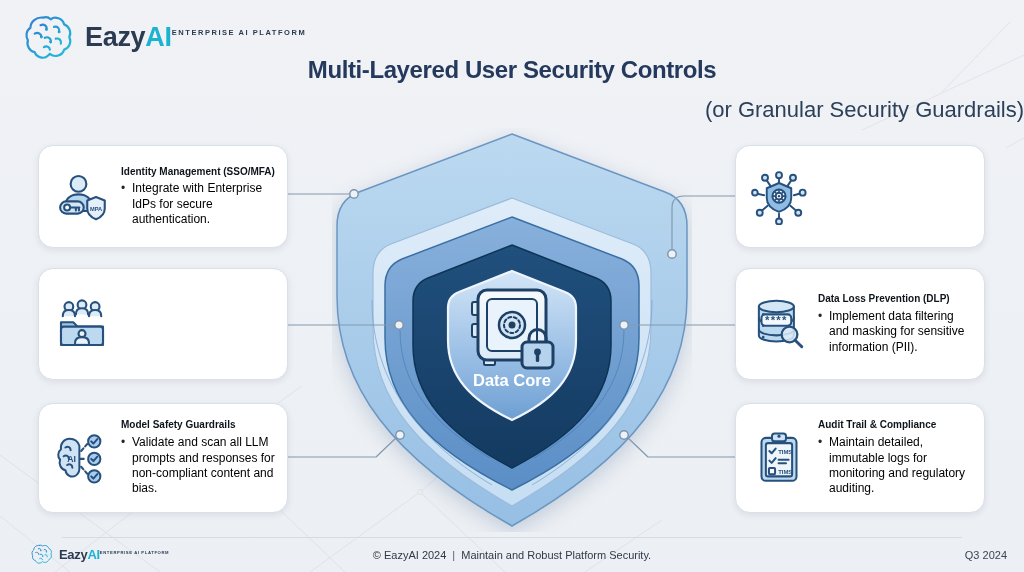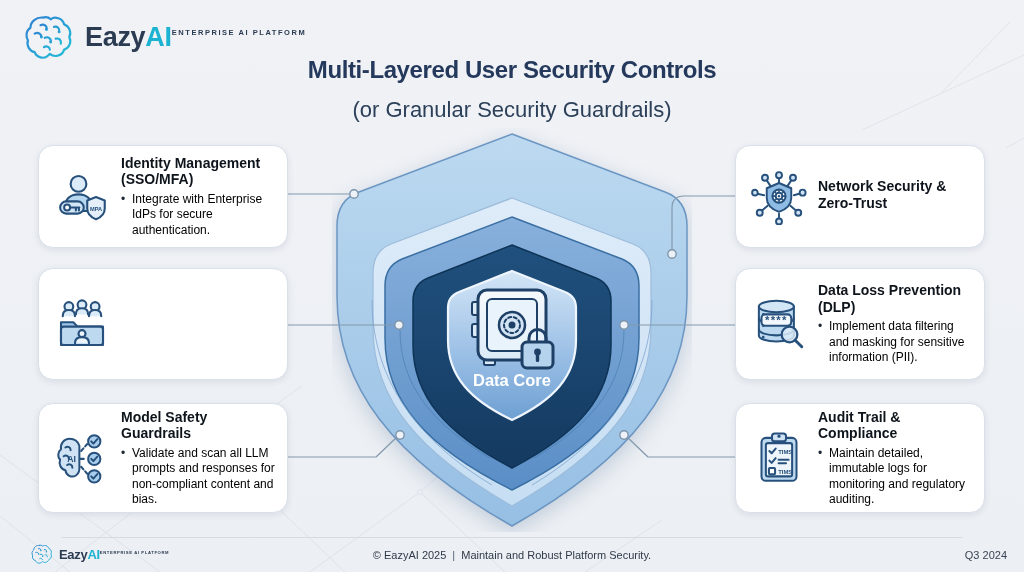--- a/index.html
+++ b/index.html
@@ -12,34 +12,34 @@
   .layer{position:absolute;left:0;top:0;}
 
   
   .logo{position:absolute;top:10px;left:22px;display:flex;align-items:center;gap:9px;z-index:6}
   .logo-text-block{display:flex;flex-direction:row}
   .logo-name{font-size:27px;font-weight:700;color:#2b3b52;line-height:1;letter-spacing:-.3px}
   .logo-accent{color:#1cb3d2}
   .logo-tagline{font-size:7.5px;font-weight:700;letter-spacing:1.55px;color:#2b3b52;margin-top:4px}
   .main-title{position:absolute;top:56px;left:0;right:0;text-align:center;
     font-size:24px;font-weight:700;color:#24395c;letter-spacing:-.4px;z-index:6}
-  .subtitle{position:absolute;top:97px;left:0;right:0;text-align:center;
+  .subtitle{position:absolute;top:97px;left:0;right:0;text-align:right;
     font-size:22px;font-weight:500;color:#2c4059;z-index:6}
 
   
   .card{
     position:absolute;width:250px;background:#ffffff;border:1px solid #d9e0e9;
     border-radius:15px;box-shadow:0 2px 6px rgba(45,70,105,.10);
     display:flex;align-items:center;gap:8px;padding:10px 12px;box-sizing:border-box;z-index:5;
   }
   .card-l{left:38px}.card-r{left:735px}
   .row1{top:145px;height:103px}.row2{top:268px;height:112px}.row3{top:403px;height:110px}
   .card-icon{width:62px;flex:0 0 62px;display:flex;align-items:center;justify-content:center}
   .card-body{flex:1;min-width:0}
-  .card-title{font-size:14px;font-weight:700;color:#0e141b;line-height:1.18;margin:0 0 4px 0;max-width:160px}
+  .card-title{font-size:10px;font-weight:700;color:#0e141b;line-height:1.18;margin:0 0 4px 0;max-width:160px}
   .card-bullet{position:relative;font-size:12px;color:#000000;line-height:1.28;padding-left:11px;max-width:164px}
   .card-bullet::before{content:"•";position:absolute;left:0;top:0;color:#1e2733}
 
   
   .shield-layer{left:332px;top:128px;z-index:2}
   .connector-layer{z-index:3}
   .mesh-layer{z-index:1}
 
   
   .footer-divider{position:absolute;left:62px;right:62px;top:537px;height:1px;background:#d6dbe2;z-index:6}
@@ -259,21 +259,20 @@
         <circle cx="4.5" cy="27" r="3.2" fill="#cfe3f5"></circle>
           <circle cx="16" cy="10" r="3.4" fill="#cfe3f5"></circle>
         <path d="M32 16 L46 22 V33 C46 41 40 46 32 49 C24 46 18 41 18 33 V22 Z" fill="#8fbce4"></path>
         <circle cx="32" cy="31" r="7.5" fill="#ffffff"></circle>
         <circle cx="32" cy="31" r="3.8" fill="none"></circle>
         <path d="M32 23.5 V27 M32 35 V38.5 M24.5 31 H28 M36 31 H39.5 M27 26 l2 2 M35 34 l2 2 M37 26 l-2 2 M29 34 l-2 2" stroke-width="1.8"></path>
         <circle cx="32" cy="31" r="1.4" fill="#27517c" stroke="none"></circle>
       </svg>
     </div>
     <div class="card-body">
-      <p class="card-title">Network Security &amp; Zero-Trust</p>
     </div>
   </div>
 
   <div class="card card-r row2">
     <div class="card-icon">
       <svg width="56" height="56" viewBox="0 0 64 64" fill="none" stroke="#27517c" stroke-width="2.3" stroke-linecap="round" stroke-linejoin="round">
         <path d="M9 12 V45 C9 49 18 52 29 52 C40 52 49 49 49 45 V12" fill="#bcd9f0"></path>
         <ellipse cx="29" cy="12" rx="20" ry="6.5" fill="#d3e6f6"></ellipse>
         <path d="M9 25 C9 29 18 32 29 32 C40 32 49 29 49 25"></path>
         <path d="M9 38 C9 42 18 45 29 45 C40 45 49 42 49 38"></path>
@@ -317,17 +316,17 @@
   <div class="footer-logo">
     <svg width="24" height="24">
         <use href="#brain"></use>
       </svg>
     <div class="logo-text-block">
       <div class="logo-name"><span>Eazy</span><span class="logo-accent">AI</span></div>
       <div class="logo-tagline">ENTERPRISE AI PLATFORM</div>
     </div>
   </div>
   <div class="footer-center">
-    <span>© EazyAI 2025</span><span class="sep">|</span><span>Maintain and Robust Platform Security.</span>
+    <span>© EazyAI 2024</span><span class="sep">|</span><span>Maintain and Robust Platform Security.</span>
   </div>
   <div class="footer-quarter">Q3 2024</div>
 
 </div>
 
 </body></html>

